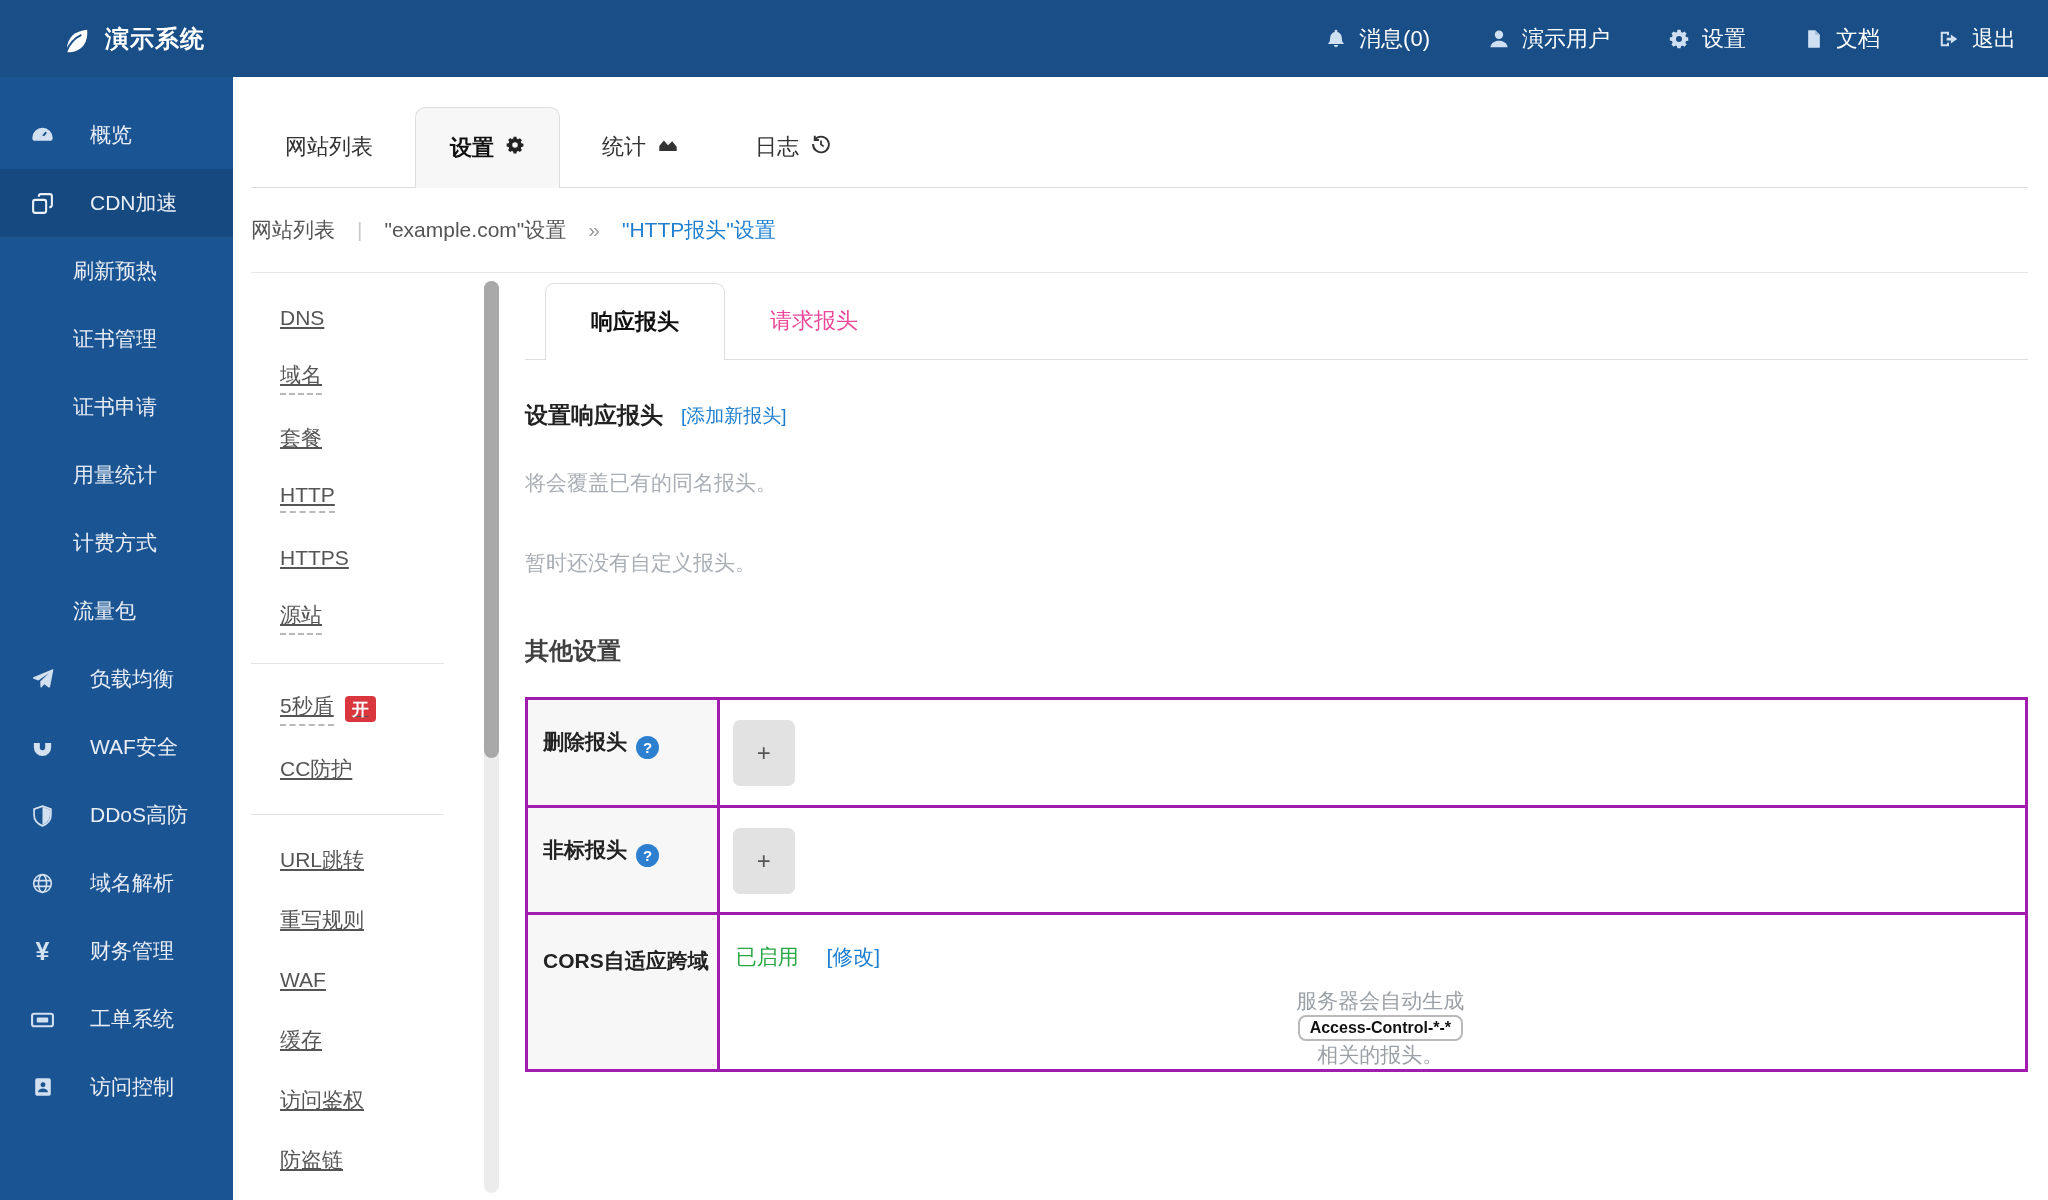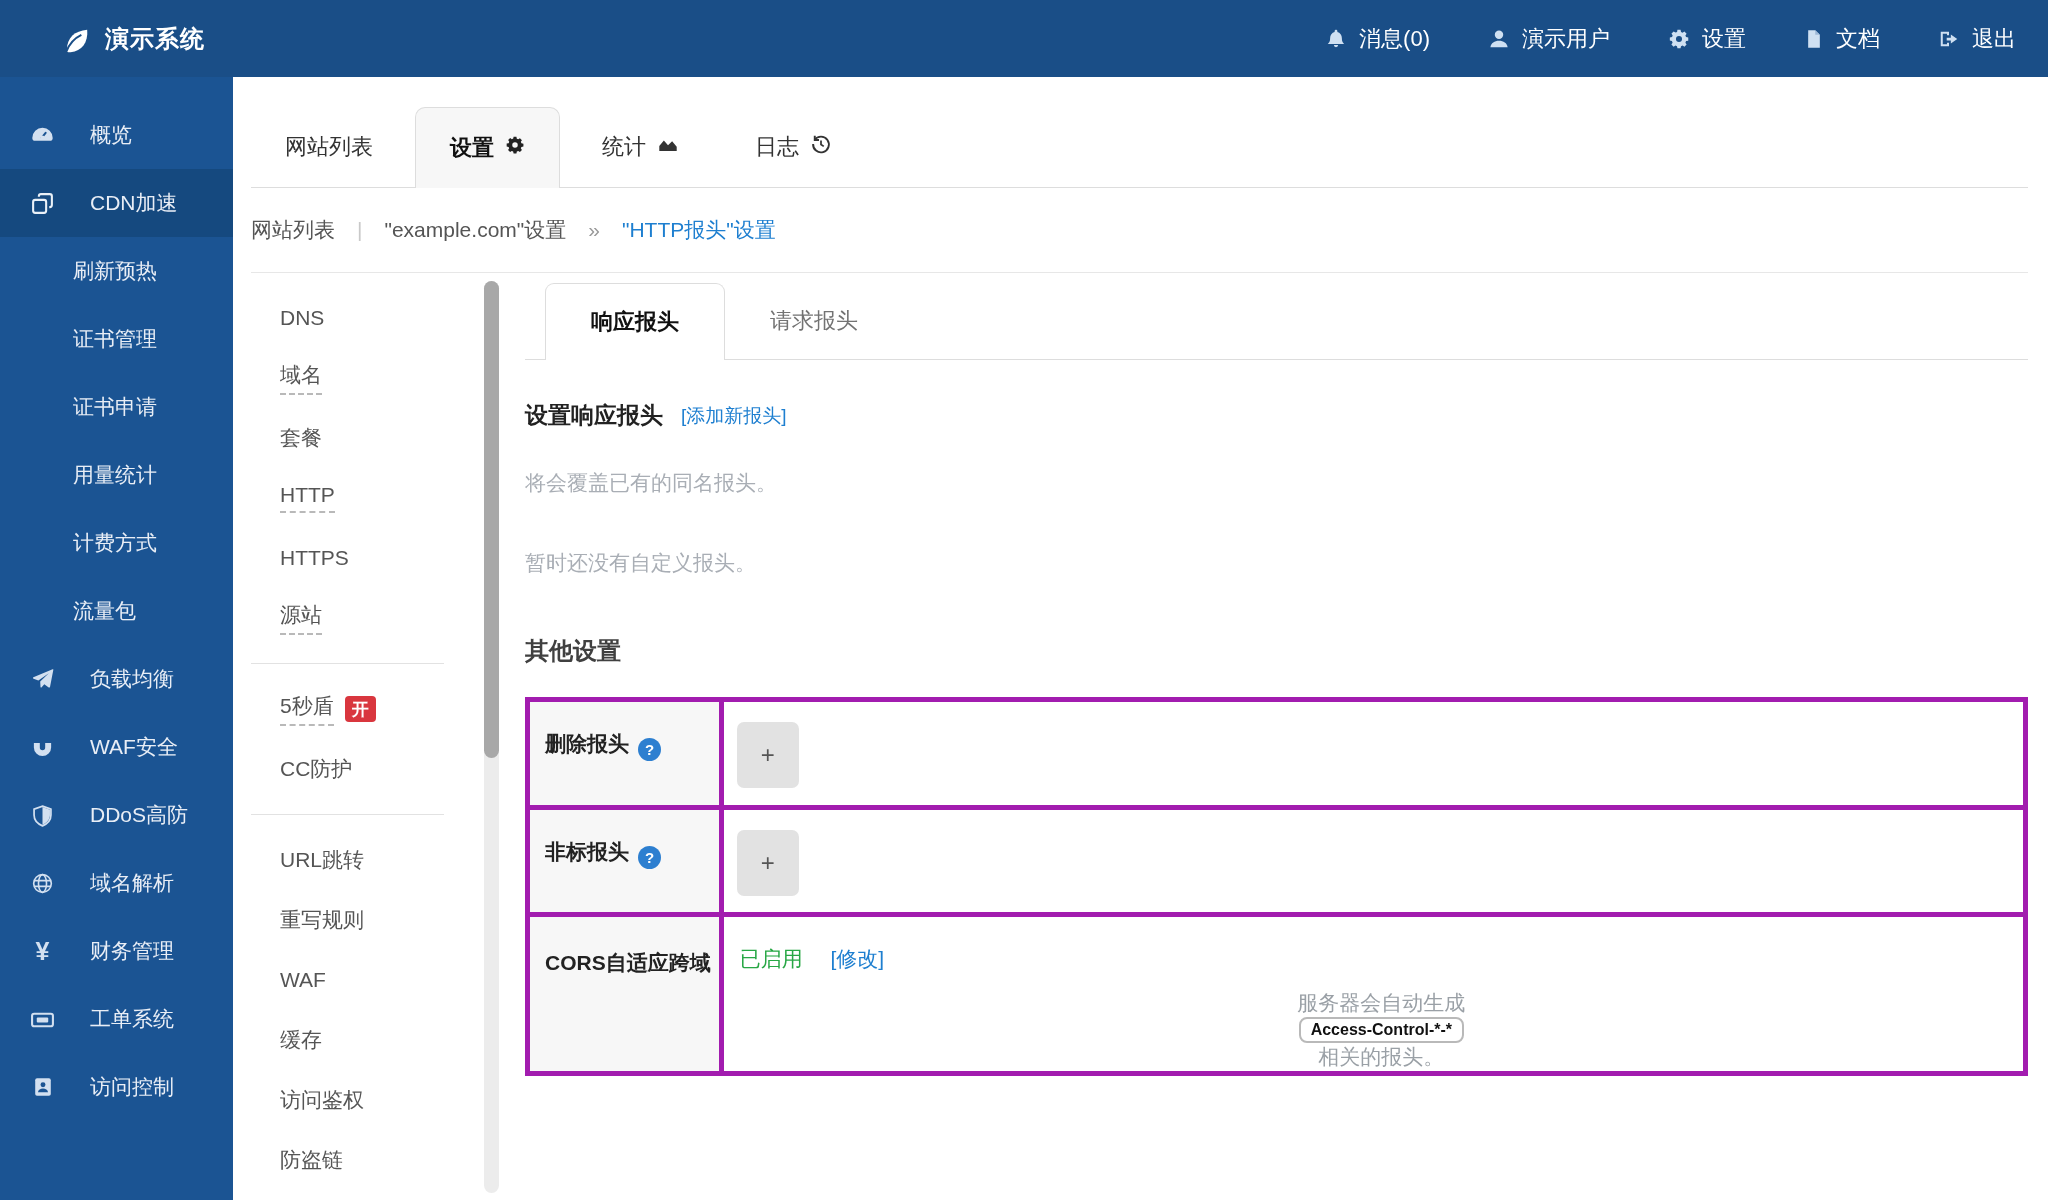--- a/index.html
+++ b/index.html
@@ -38,45 +38,45 @@
   .breadcrumb .sep2 { color:#999; }
   .breadcrumb .current { color:#1e7fd0; cursor:pointer; }
   .breadcrumb .crumb { cursor:pointer; }
 
   .content { display:flex; height:927px; }
 
   
   .subnav { width:248px; margin-left:18px; position:relative; padding-top:15px; flex:none; }
   .subnav-list { list-style:none; }
   .subnav-item { height:60px; display:flex; align-items:center; padding-left:29px;
-    font-size:21px; color:#555; cursor:pointer; }
+    font-size:21px; color:#555; cursor:pointer;text-decoration:underline; }
   .dashed { border-bottom:2px dashed #b9b9b9; padding-bottom:4px; }
   .subnav-divider { border:none; border-top:1px solid #e2e2e2; margin:15px 0; width:193px; }
   .badge-on { display:inline-block; background:#d9363e; color:#fff; font-size:17px; line-height:1;
     padding:5px 7px 4px; border-radius:4px; margin-left:11px; font-weight:bold; }
   .scroll-track { position:absolute; top:8px; right:0; width:15px; height:912px; background:#ececec; border-radius:8px; }
   .scroll-thumb { position:absolute; top:0; left:0; width:15px; height:477px; background:#a8a8a8; border-radius:8px; }
 
   
   .panel { flex:1; margin-right:20px; padding-left:26px; }
   .panel-tabs { margin-top:10px; display:flex; align-items:flex-end; border-bottom:1px solid #ddd; height:77px;padding-left:20px; }
-  .ptab { height:76px; display:flex; align-items:center; padding:0 45px; font-size:22px; color:#737373; cursor:pointer; }
+  .ptab { height:76px; display:flex; align-items:center; padding:0 45px; font-size:22px; color:#ec4899; cursor:pointer; }
   .ptab.active { background:#fff; border:1px solid #ddd; border-bottom:none; border-radius:9px 9px 0 0;
     font-weight:bold; color:#111; margin-bottom:-1px; height:77px; }
 
   .sec-head { margin-top:40px; display:flex; align-items:center; gap:18px; }
   .sec-title { font-size:23px; font-weight:bold; color:#222; }
   .add-link { font-size:19px; color:#1e7fd0; cursor:pointer; }
   .note { color:#a9aeb5; font-size:21px; }
   .note1 { margin-top:38px; }
   .note2 { margin-top:52px; }
   .other-title { margin-top:58px; font-size:24px; font-weight:bold; color:#404040; }
 
   table.settings { margin-top:30px; width:100%; border-collapse:collapse; }
-  table.settings td { border:5px solid #a21caf; vertical-align:top; }
+  table.settings td { border:3px solid #a21caf; vertical-align:top; }
   td.label-cell { width:158px; background:#f7f7f7; font-weight:bold; font-size:21px; color:#222;
     padding:28px 8px 0 15px; white-space:nowrap; }
   td.value-cell { padding:20px 0 0 13px; }
   tr.r1 { height:108px; } tr.r2 { height:107px; } tr.r3 { height:130px; }
   tr.r3 td.label-cell { padding-top:32px; }
   tr.r3 td.value-cell { padding:28px 0 0 16px; }
   .help-icon { display:inline-flex; width:23px; height:23px; border-radius:50%; background:#2d7fd0;
     color:#fff; font-size:15px; font-weight:bold; align-items:center; justify-content:center;
     margin-left:9px; vertical-align:-4px; cursor:pointer; }
   .add-btn { width:62px; height:66px; background:#e2e2e2; border:none; border-radius:7px;

